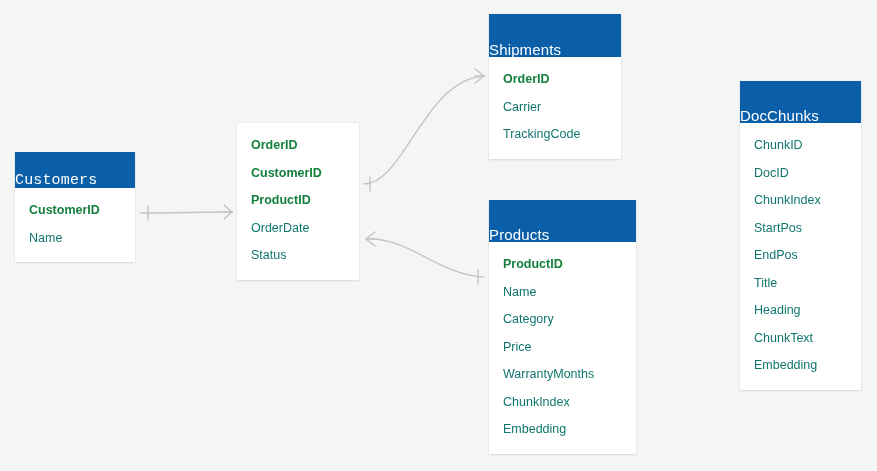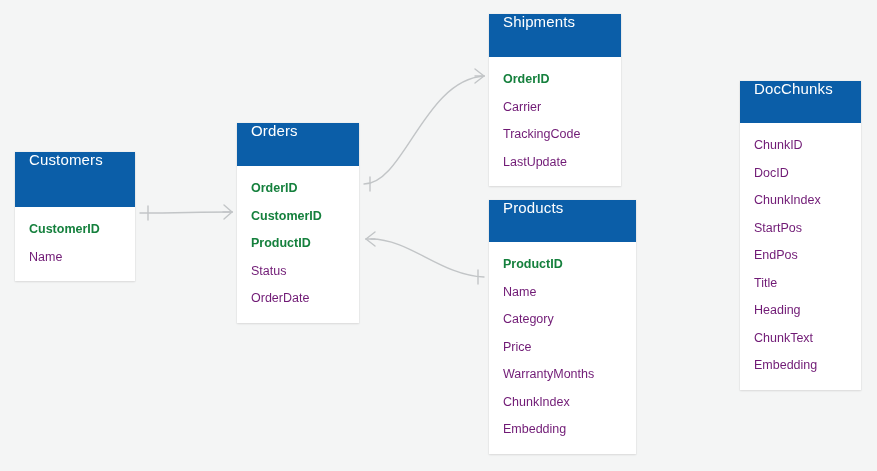--- a/index.html
+++ b/index.html
@@ -33,30 +33,29 @@
     box-shadow: 0 1px 2px rgba(0,0,0,0.10), 0 0 0 1px rgba(0,0,0,0.015);
     box-sizing: border-box;
   }
   .entity-header {
     background: #0b5ea8;
     color: #ffffff;
     font-size: 15px;
     line-height: 1;
     letter-spacing: 0.15px;
     display: flex;
-    align-items: flex-start;
-    padding-left: 14px;
+    align-items: flex-end;
     box-sizing: border-box;
   }
   .entity-fields {
     padding: 9px 0 10px 0;
   }
   .field {
     font-size: 12.5px;
-    color: #701a75;
+    color: #0f766e;
     padding: 0 14px;
     height: 27.5px;
     line-height: 27.5px;
     white-space: nowrap;
     overflow: hidden;
   }
   .field.key {
     font-weight: bold;
     color: #15803d;
   }
@@ -90,51 +89,47 @@
         <line x1="366" y1="239" x2="375" y2="232"></line>
         <line x1="366" y1="239" x2="375" y2="246"></line>
         <line x1="366" y1="239" x2="375" y2="239"></line>
         <line x1="478" y1="270" x2="478" y2="284"></line>
       </g>
 
     </g>
   </svg>
 
   <div class="entity" style="left:15px; top:152px; width:120px;">
-    <div class="entity-header" style="height:55px;">
+    <div class="entity-header" style="height:36px;font-family:Liberation Mono, monospace;">
       <span>Customers</span>
     </div>
     <div class="entity-fields">
       <div class="field key">CustomerID</div>
       <div class="field">Name</div>
     </div>
   </div>
 
   <div class="entity" style="left:237px; top:123px; width:122px;">
-    <div class="entity-header" style="height:43px;">
-      <span>Orders</span>
-    </div>
     <div class="entity-fields">
       <div class="field key">OrderID</div>
       <div class="field key">CustomerID</div>
       <div class="field key">ProductID</div>
+      <div class="field">OrderDate</div>
       <div class="field">Status</div>
-      <div class="field">OrderDate</div>
     </div>
   </div>
 
   <div class="entity" style="left:489px; top:14px; width:132px;">
     <div class="entity-header" style="height:43px;">
       <span>Shipments</span>
     </div>
     <div class="entity-fields">
       <div class="field key">OrderID</div>
       <div class="field">Carrier</div>
       <div class="field">TrackingCode</div>
-      <div class="field">LastUpdate</div>
     </div>
   </div>
 
   <div class="entity" style="left:489px; top:200px; width:147px;">
     <div class="entity-header" style="height:42px;">
       <span>Products</span>
     </div>
     <div class="entity-fields">
       <div class="field key">ProductID</div>
       <div class="field">Name</div>

